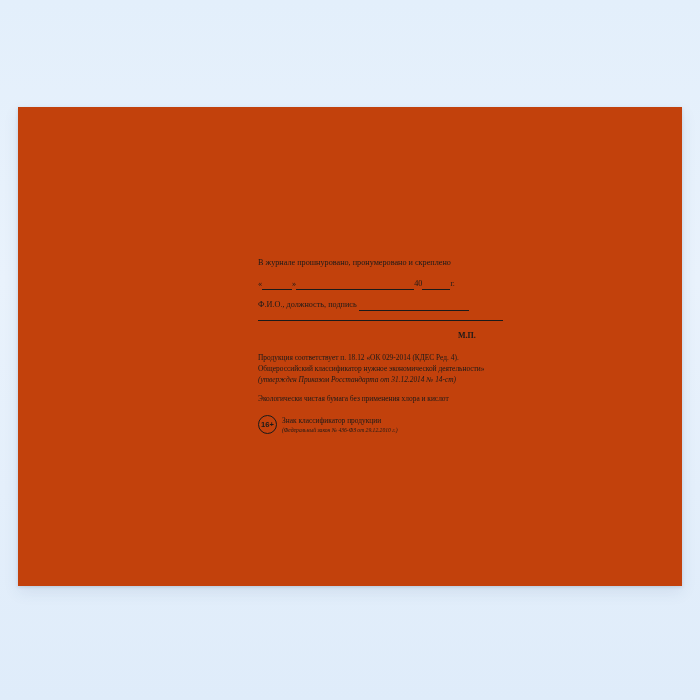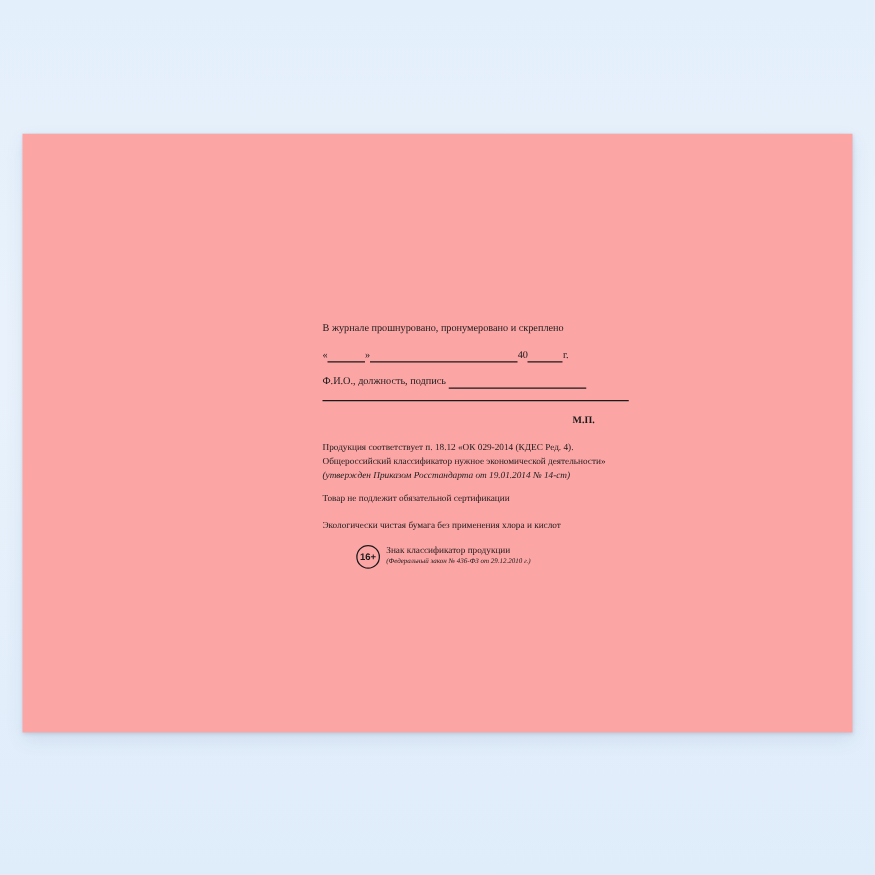--- a/index.html
+++ b/index.html
@@ -23,21 +23,21 @@
     left: 0; top: 0;
     width: 700px; height: 700px;
     background: linear-gradient(180deg, #e3effb 0%, #e9f2fc 40%, #dfecfa 100%);
   }
   .page-sheet {
     position: absolute;
     left: 18px;
     top: 107px;
     width: 664px;
     height: 479px;
-    background: #fca5a5;
+    background: #c2410c;
     box-shadow: 0 1px 3px rgba(60,90,130,0.18), 0 6px 14px rgba(60,90,130,0.10);
   }
   .doc-content {
     position: absolute;
     left: 240px;
     top: 150px;
     width: 300px;
     color: #1a1a1a;
   }
   .line {
@@ -82,23 +82,22 @@
     font-size: 7.4px;
     line-height: 1.5;
     margin-bottom: 8px;
   }
   .para.italic {
     font-style: italic;
   }
   .gap-sm { margin-bottom: 10px; }
   .badge-row {
     display: flex;
-    align-items: flex-start;
+    align-items: flex-end;
     margin-top: 8px;
-    margin-left: 27px;
   }
   .badge-16 {
     width: 17px;
     height: 17px;
     border: 1px solid #1a1a1a;
     border-radius: 50%;
     font-size: 7.6px;
     font-family: "Liberation Sans", sans-serif;
     font-weight: bold;
     display: flex;
@@ -139,24 +138,23 @@
         <span>Ф.И.О., должность, подпись</span>
         <span class="rule" style="width:110px"></span>
         <span class="rule-long"></span>
       </div>
 
       <div class="mp">М.П.</div>
 
       <div>
         <div class="para" style="margin-bottom:0">Продукция соответствует п. 18.12 «ОК 029-2014 (КДЕС Ред. 4).</div>
         <div class="para" style="margin-bottom:0">Общероссийский классификатор нужное экономической деятельности»</div>
-        <div class="para italic">(утвержден Приказом Росстандарта от 19.01.2014 № 14-ст)</div>
+        <div class="para italic">(утвержден Приказом Росстандарта от 31.12.2014 № 14-ст)</div>
       </div>
 
-      <div class="para gap-sm">Товар не подлежит обязательной сертификации</div>
       <div class="para gap-sm">Экологически чистая бумага без применения хлора и кислот</div>
 
       <div class="badge-row">
         <div class="badge-16">16+</div>
         <div class="badge-text">
           <span>Знак классификатор продукции</span>
           <span class="small">(Федеральный закон № 436-ФЗ от 29.12.2010 г.)</span>
         </div>
       </div>
 

